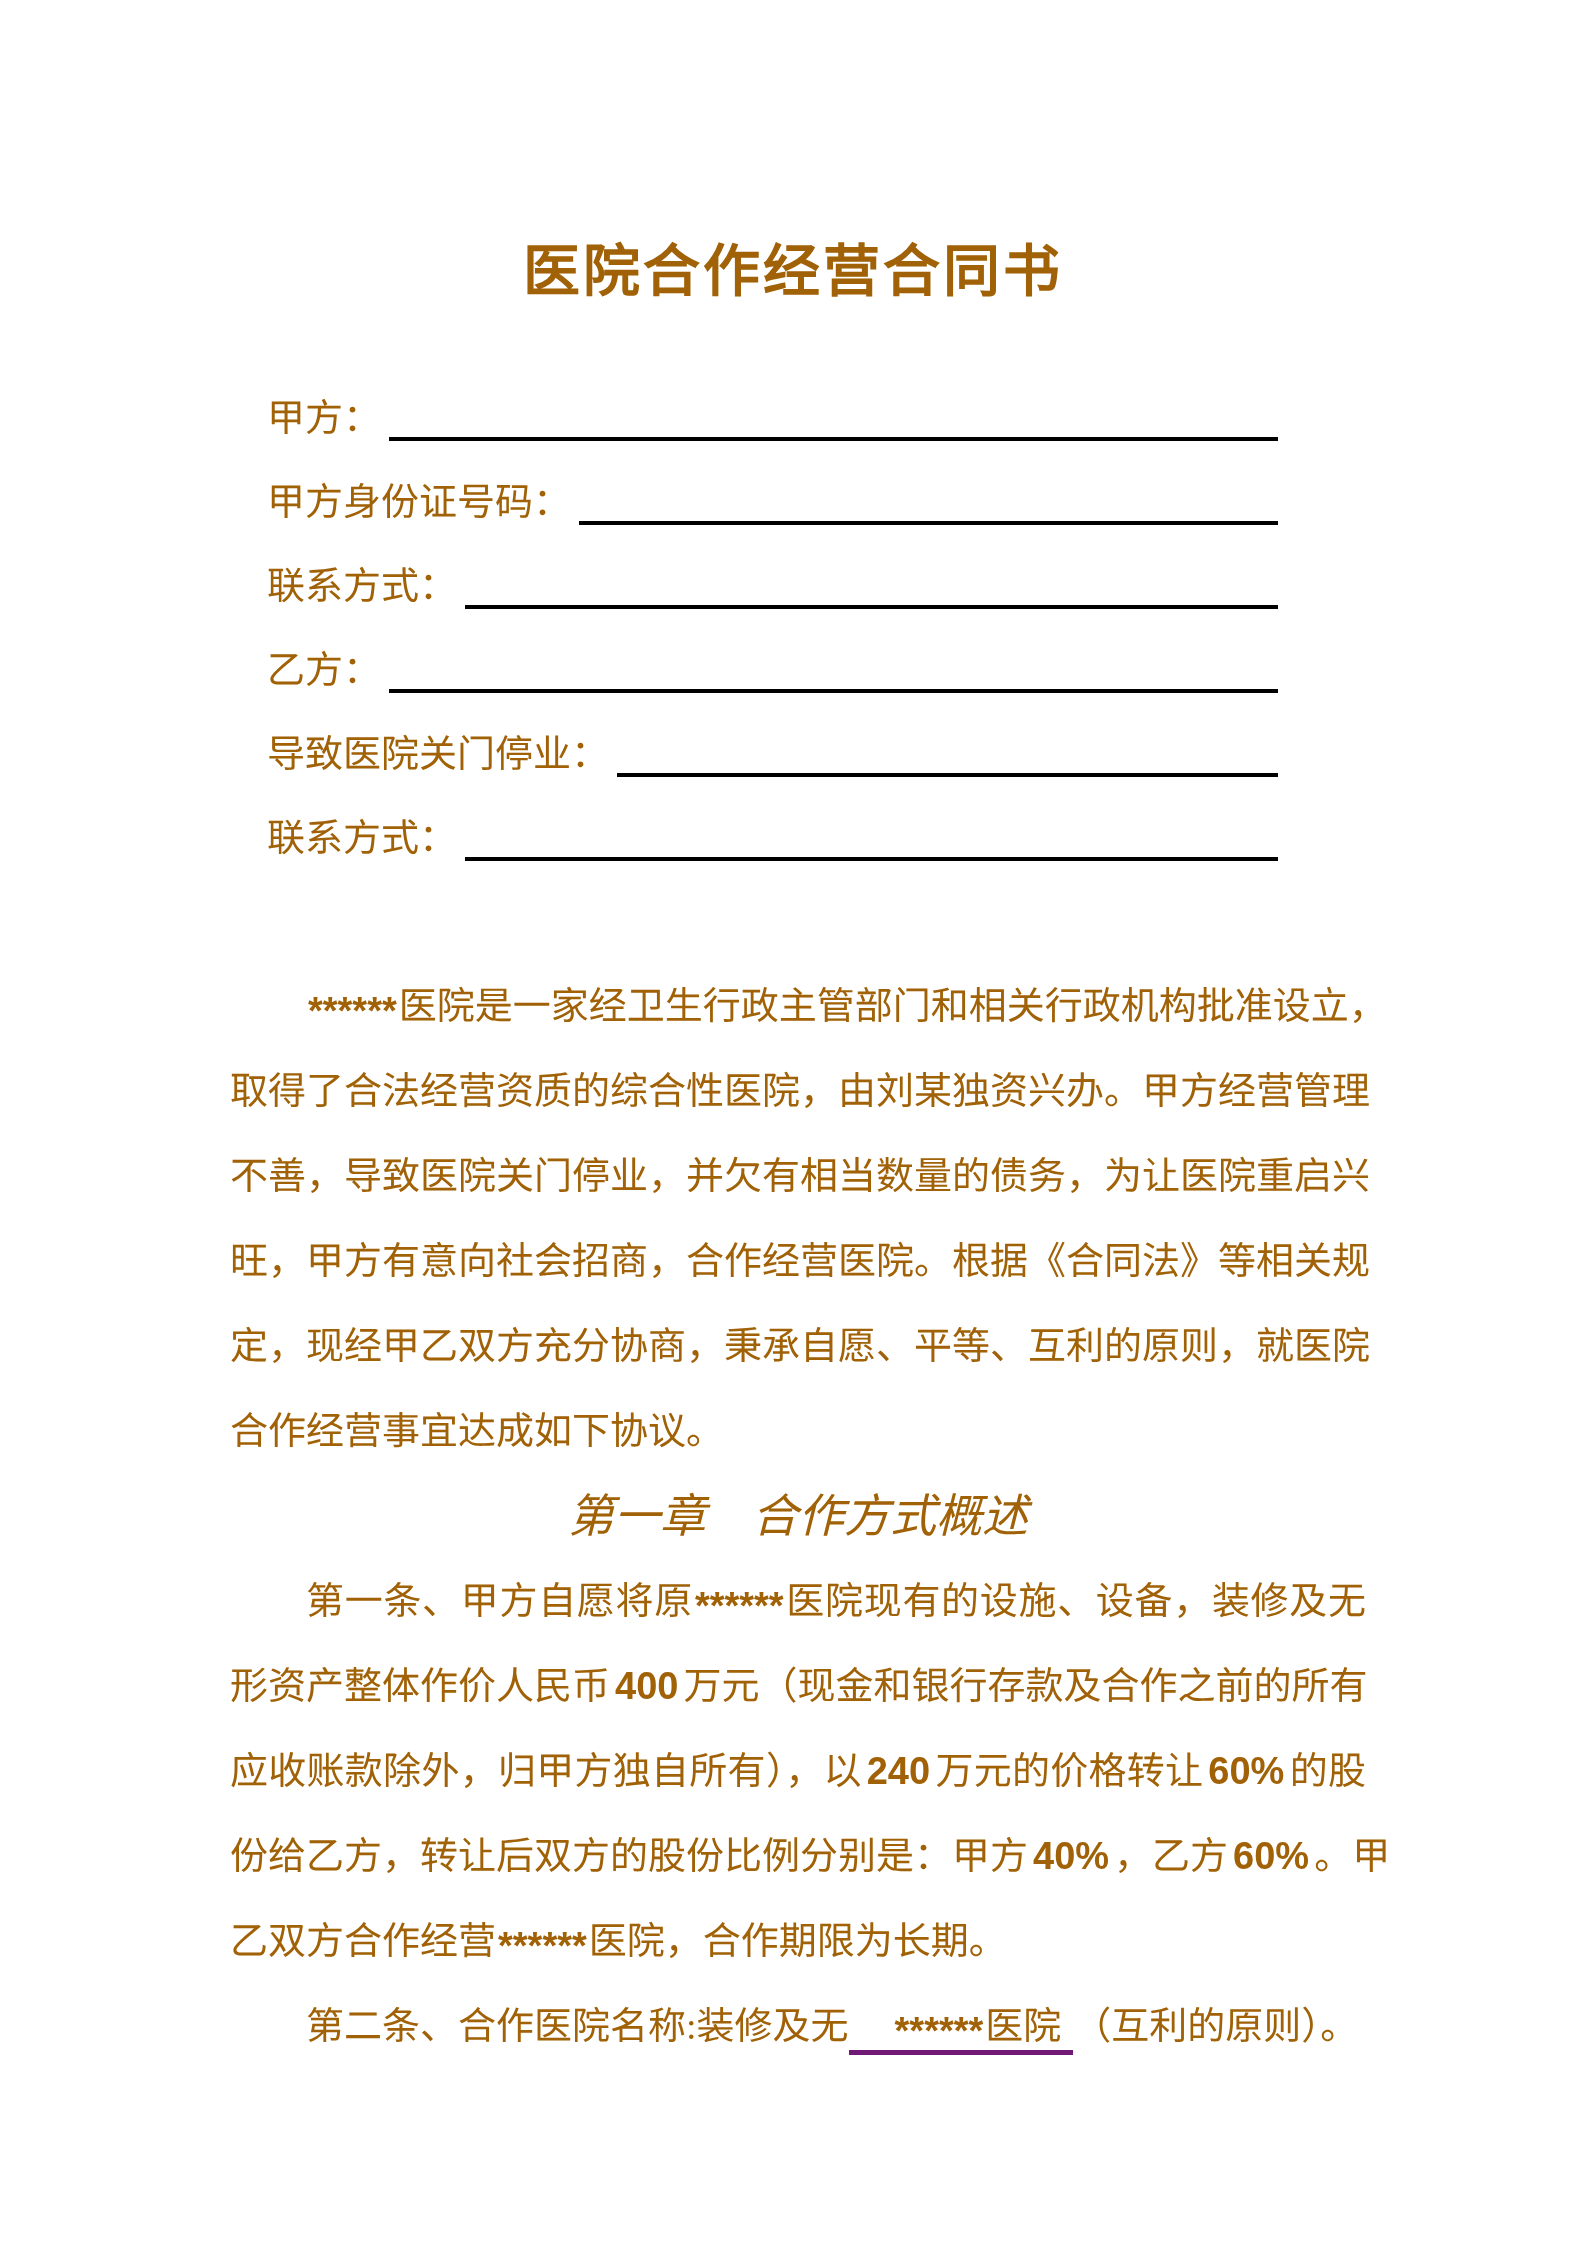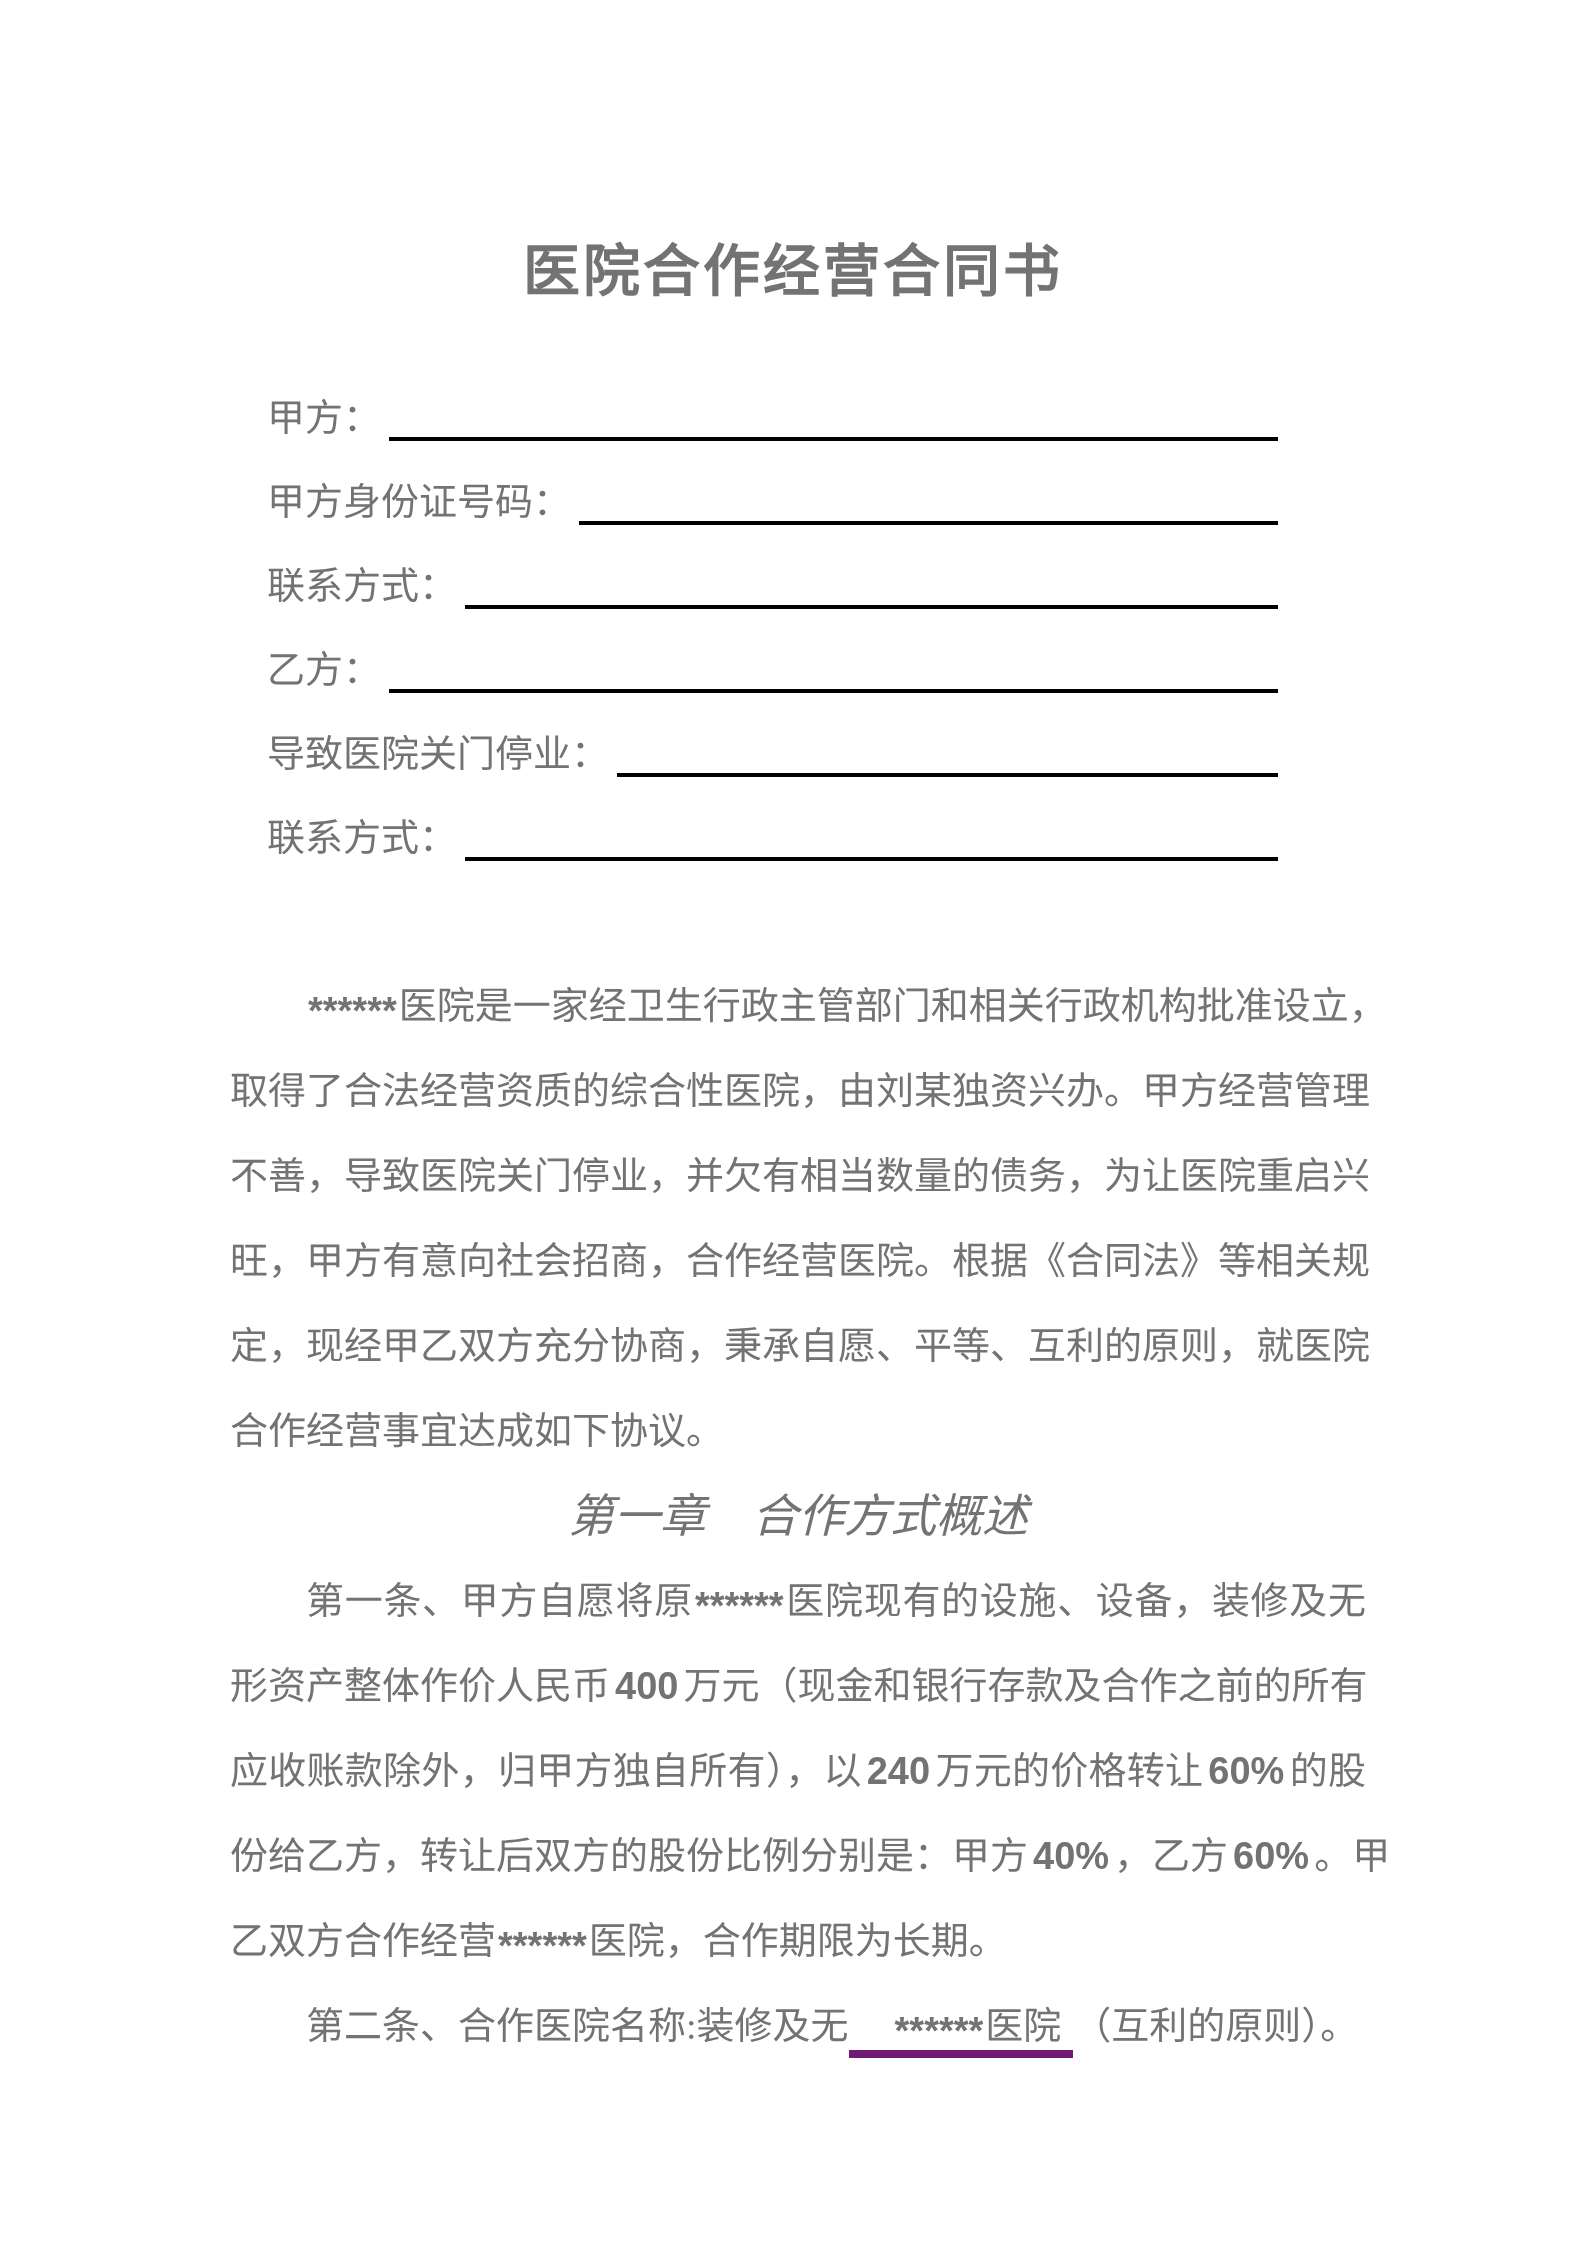--- a/index.html
+++ b/index.html
@@ -1,20 +1,20 @@
 <!DOCTYPE html>
 <html lang="zh-CN"><head>
 <meta charset="utf-8">
 <style>
   html,body{margin:0;padding:0;background:#ffffff;}
   .page{
     position:relative;
     width:1586px;height:2244px;
     background:#ffffff;
-    color:#737373;
+    color:#a16207;
     font-family:"Liberation Serif","DejaVu Serif",serif;
     overflow:hidden;
   }
   
   .doc-title{
     position:absolute;top:238px;left:0;width:100%;
     text-align:center;
     font-size:57px;font-weight:bold;letter-spacing:3px;
     line-height:1.2;
   }
@@ -58,21 +58,21 @@
   .chapter-heading{
     position:absolute;top:1474px;left:230px;width:1136px;
     font-size:46px;height:85px;line-height:85px;
     text-align:center;
     font-style:italic;
   }
   .article1{top:1559px;}
   .article2{top:1984px;}
   .article2 .line{white-space:nowrap;}
   .blank-underline{
-    border-bottom:8px solid #701a75;
+    border-bottom:5px solid #701a75;
     padding:0 12px 3px 44px;
   }
   
   .num{
     font-family:"Liberation Sans","DejaVu Sans",sans-serif;
     font-weight:bold;
     margin:0 5px;
   }
   .num.ast{
     position:relative;top:5px;

